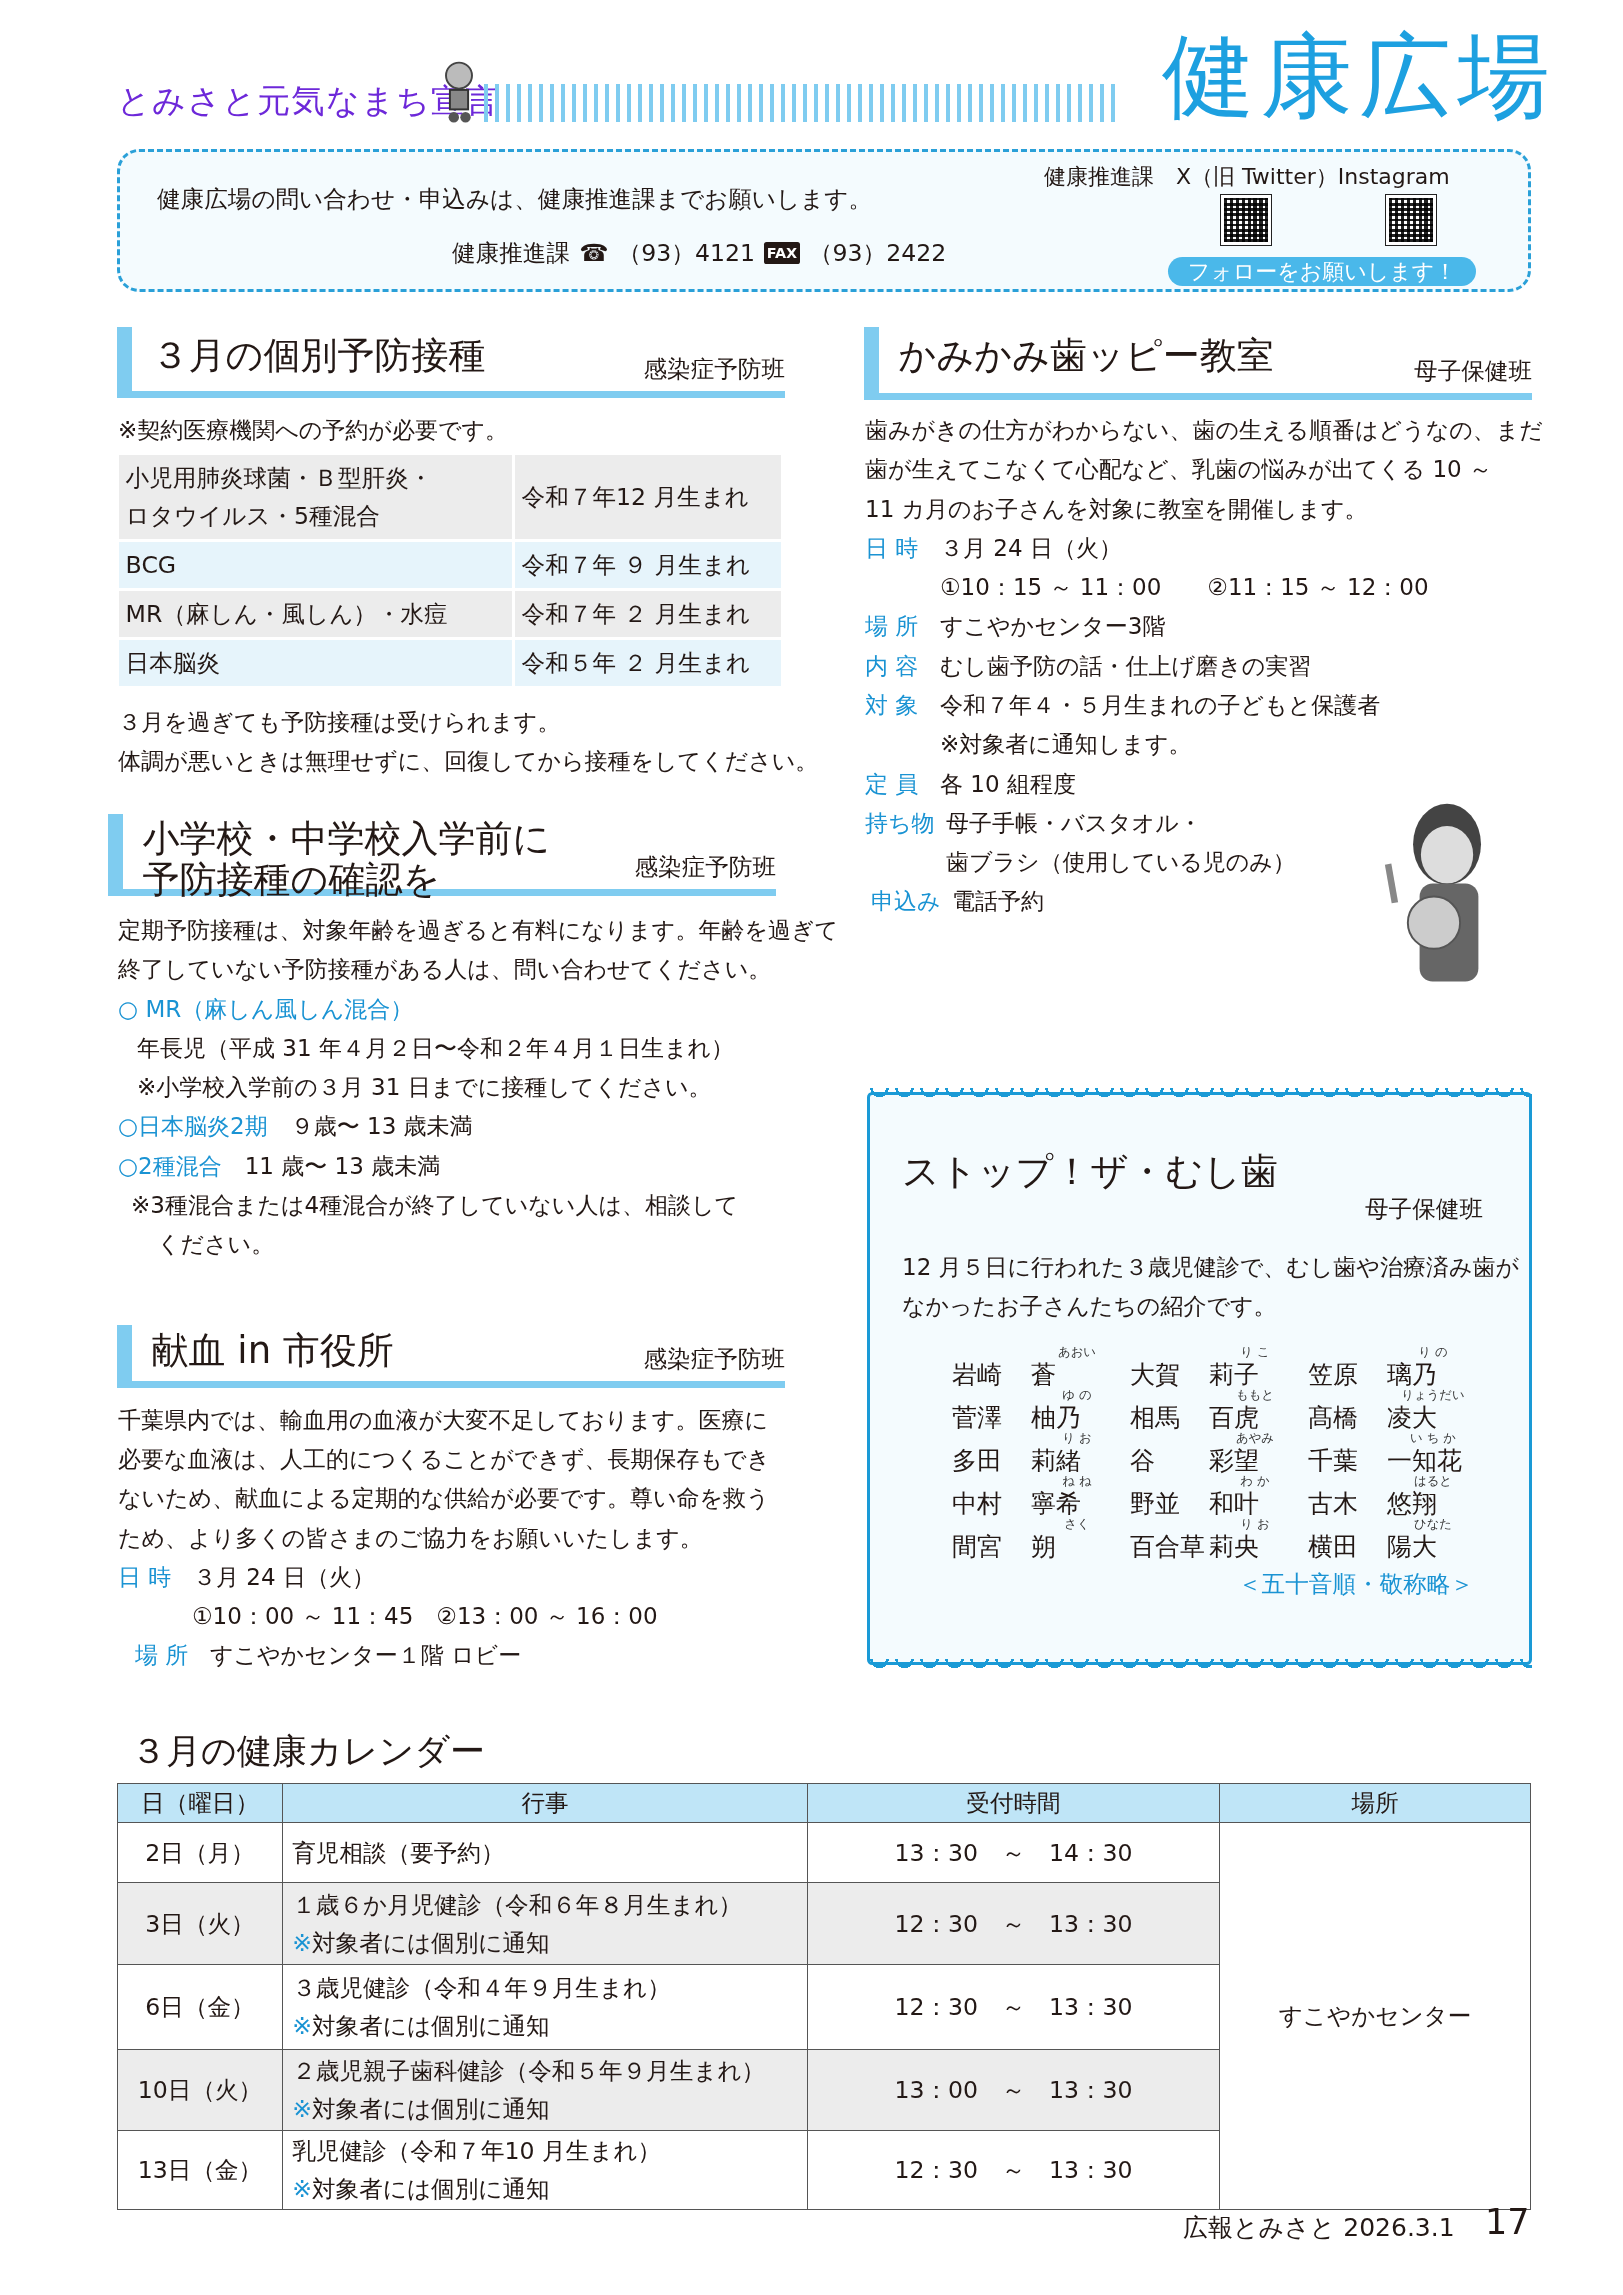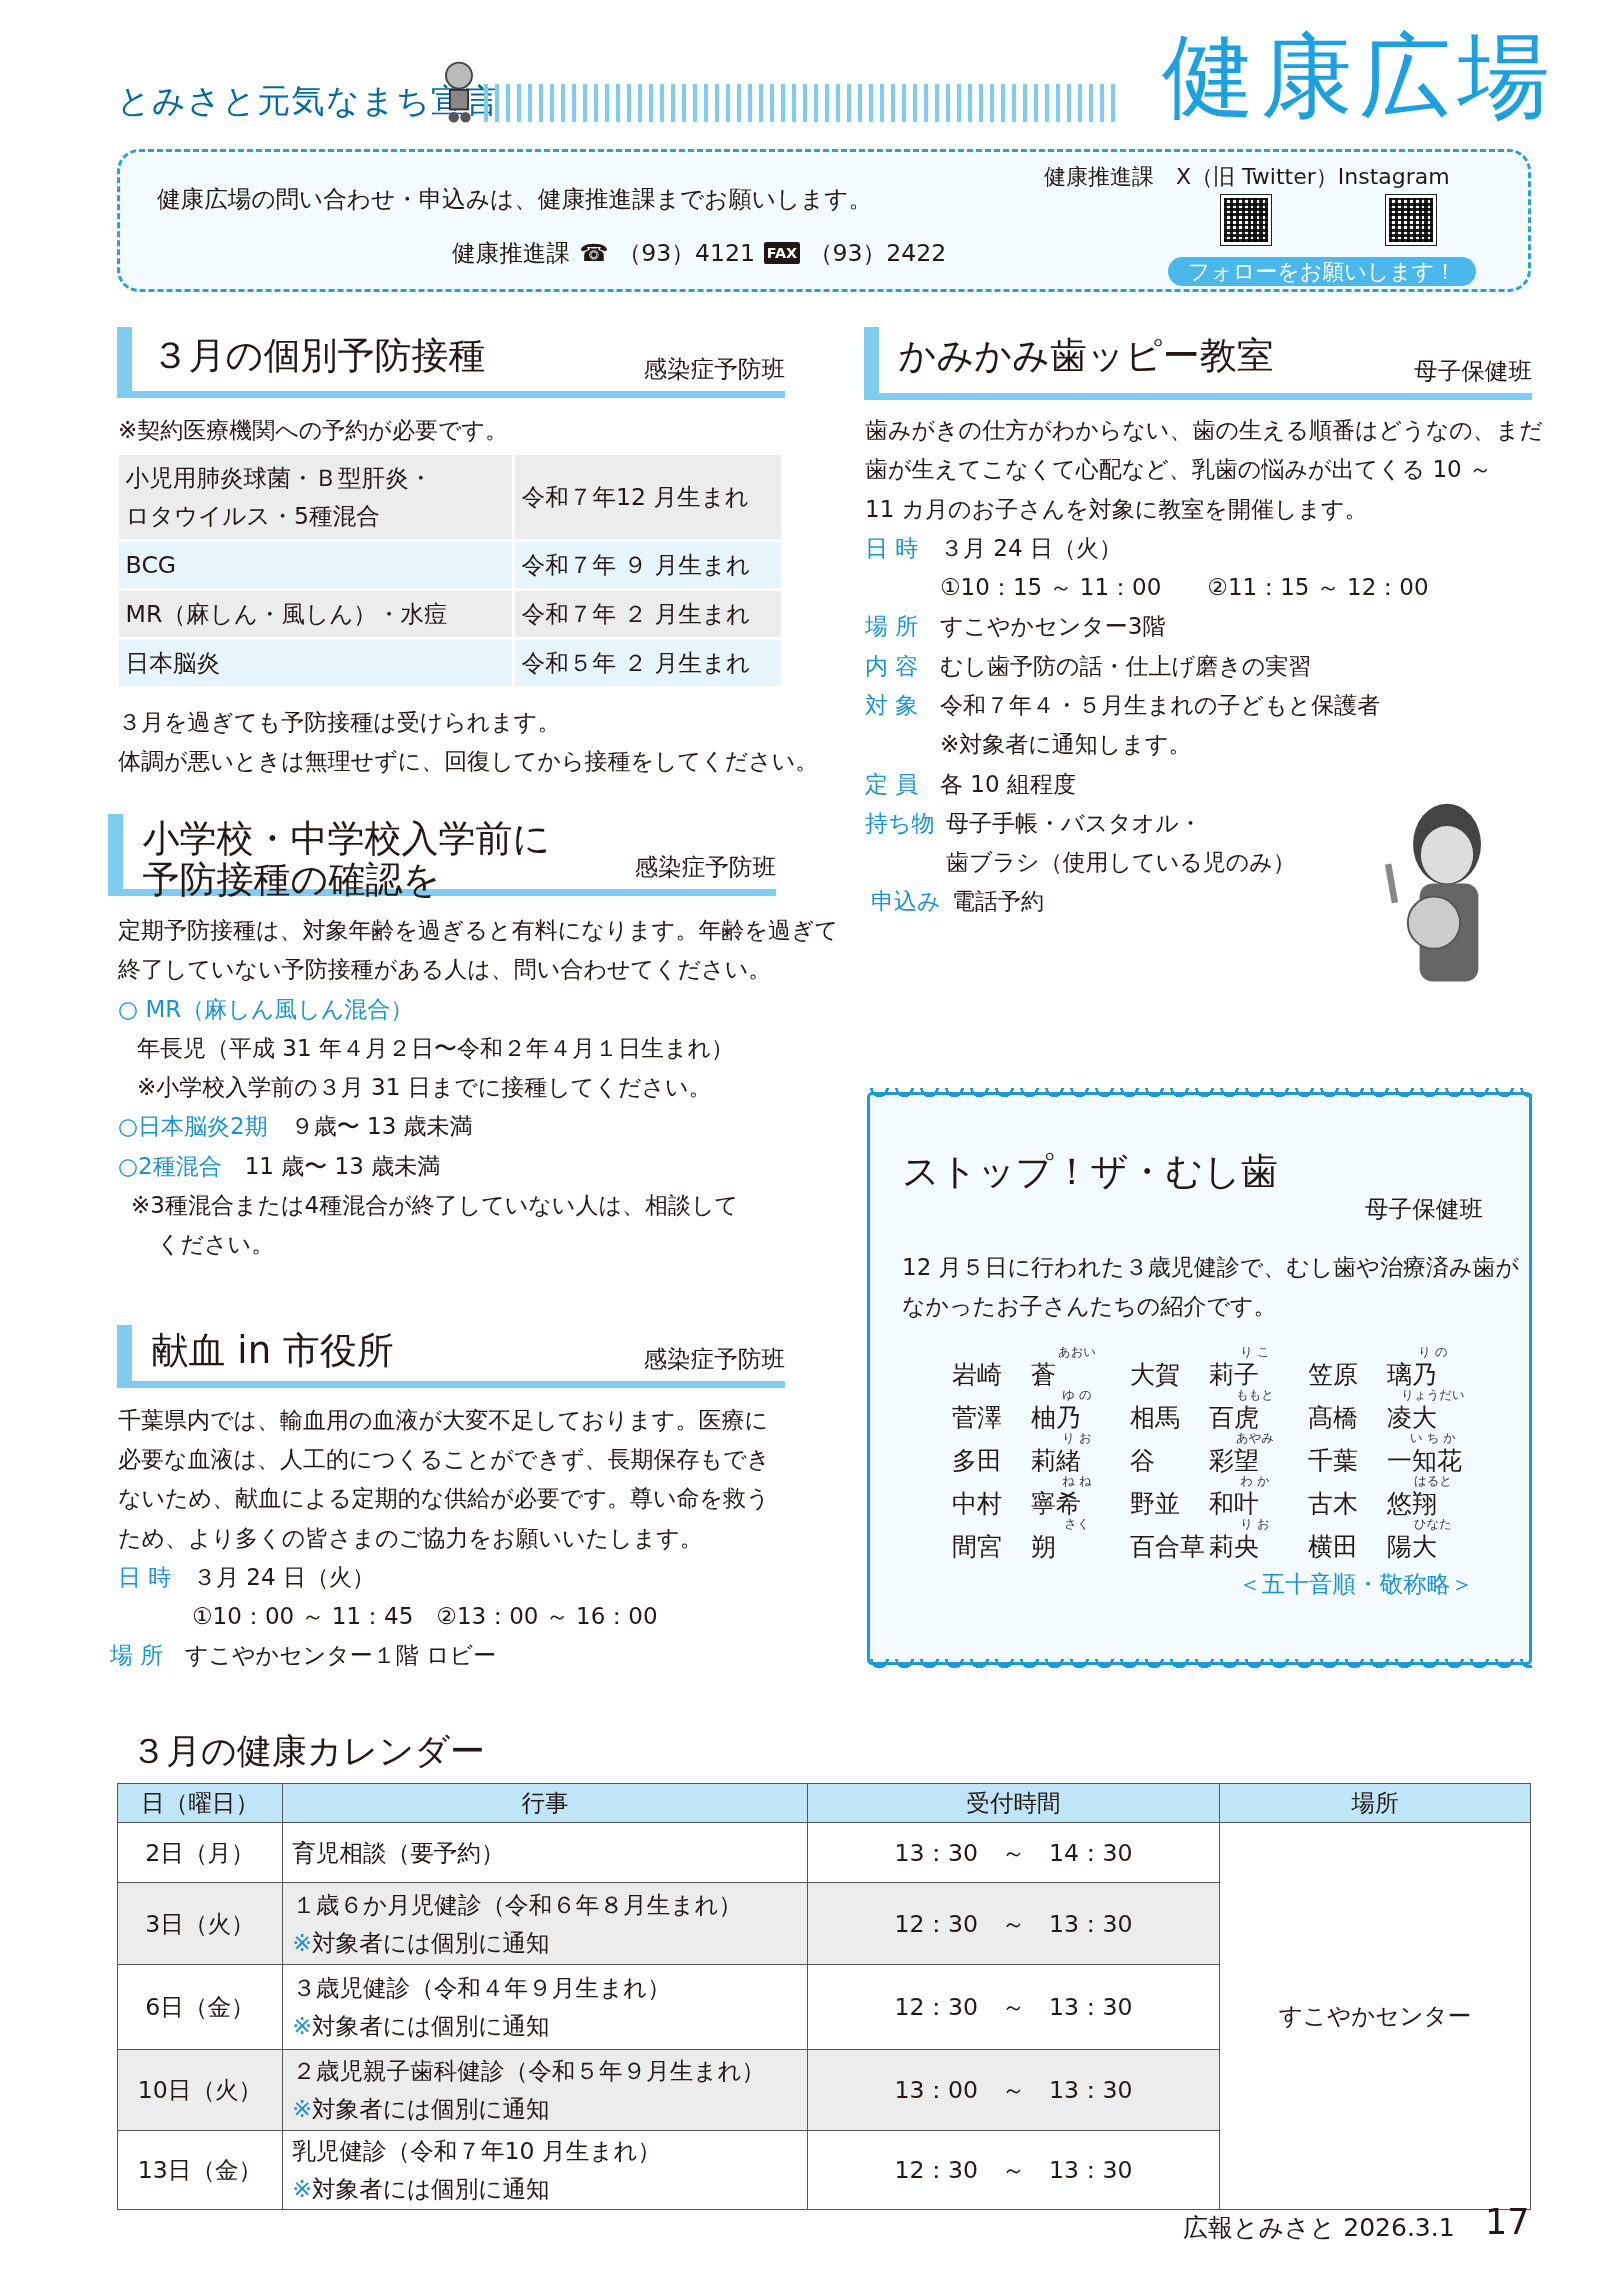--- a/index.html
+++ b/index.html
@@ -1,21 +1,21 @@
 <!DOCTYPE html>
 <html style="font-size:10.5px"><head>
 <meta charset="utf-8">
 <style>
   * { box-sizing: border-box; margin: 0; padding: 0; }
   html, body { width: 1623px; height: 2295px; background: #ffffff; }
   body { position: relative; font-family: "DejaVu Sans", "Liberation Sans", sans-serif; color: #231815; overflow: hidden; }
   .abs { position: absolute; }
 
   
-  .slogan { left: 117px; top: 79px; font-size: 33px; letter-spacing: 1.3px; color: #0369a1; font-family: "DejaVu Serif", serif; }
+  .slogan { left: 117px; top: 79px; font-size: 33px; letter-spacing: 1.3px; color: #6d28d9; font-family: "DejaVu Serif", serif; }
   .mascot { left: 442px; top: 60px; width: 34px; height: 65px; }
   .stripes { left: 484px; top: 84px; width: 632px; height: 38px;
     background: repeating-linear-gradient(90deg, #7fccf0 0 3.9px, transparent 3.9px 11px); }
   .big-title { left: 1162px; top: 31px; font-size: 92px; color: #1da0e0; letter-spacing: 6.5px; font-weight: normal; line-height: 1; }
 
   
   .contact-box { left: 117px; top: 149px; width: 1414px; height: 143px;
     border: 3.9px dashed #2aa0d8; border-radius: 22px; background: #f4fbfe; }
   .contact-main { left: 157px; top: 183px; font-size: 23.6px; }
   .contact-phone { left: 452px; top: 237px; font-size: 23.6px; display: flex; align-items: center; gap: 9.2px; }
@@ -152,21 +152,21 @@
 <div class="sec-head" style="left:117px; top:1325px; width:668px; height:63px;">
   <div class="ttl" style="top:5.2px;">献血 in 市役所</div>
   <div class="dept">感染症予防班</div>
 </div>
 <div class="txt" style="left:118px; top:1401px;">千葉県内では、輸血用の血液が大変不足しております。医療に</div>
 <div class="txt" style="left:118px; top:1440px;">必要な血液は、人工的につくることができず、長期保存もでき</div>
 <div class="txt" style="left:118px; top:1479px;">ないため、献血による定期的な供給が必要です。尊い命を救う</div>
 <div class="txt" style="left:118px; top:1519px;">ため、より多くの皆さまのご協力をお願いいたします。</div>
 <div class="txt" style="left:118px; top:1558px;"><span class="lbl">日 時</span><span>３月 24 日（火）</span></div>
 <div class="txt" style="left:192px; top:1597px;">①10：00 ～ 11：45　②13：00 ～ 16：00</div>
-<div class="txt" style="left:110px; top:1636px;"><span class="lbl">場 所</span><span>すこやかセンター１階 ロビー</span></div>
+<div class="txt" style="left:135px; top:1636px;"><span class="lbl">場 所</span><span>すこやかセンター１階 ロビー</span></div>
 
 <div class="sec-head" style="left:864px; top:327px; width:668px; height:73px;">
   <div class="ttl" style="top:7.9px;">かみかみ歯ッピー教室</div>
   <div class="dept">母子保健班</div>
 </div>
 <div class="txt" style="left:865px; top:411px;">歯みがきの仕方がわからない、歯の生える順番はどうなの、まだ</div>
 <div class="txt" style="left:865px; top:450px;">歯が生えてこなくて心配など、乳歯の悩みが出てくる 10 ～</div>
 <div class="txt" style="left:865px; top:490px;">11 カ月のお子さんを対象に教室を開催します。</div>
 <div class="txt" style="left:865px; top:529px;"><span class="lbl">日 時</span><span>３月 24 日（火）</span></div>
 <div class="txt" style="left:940px; top:568px;">①10：15 ～ 11：00　　②11：15 ～ 12：00</div>

